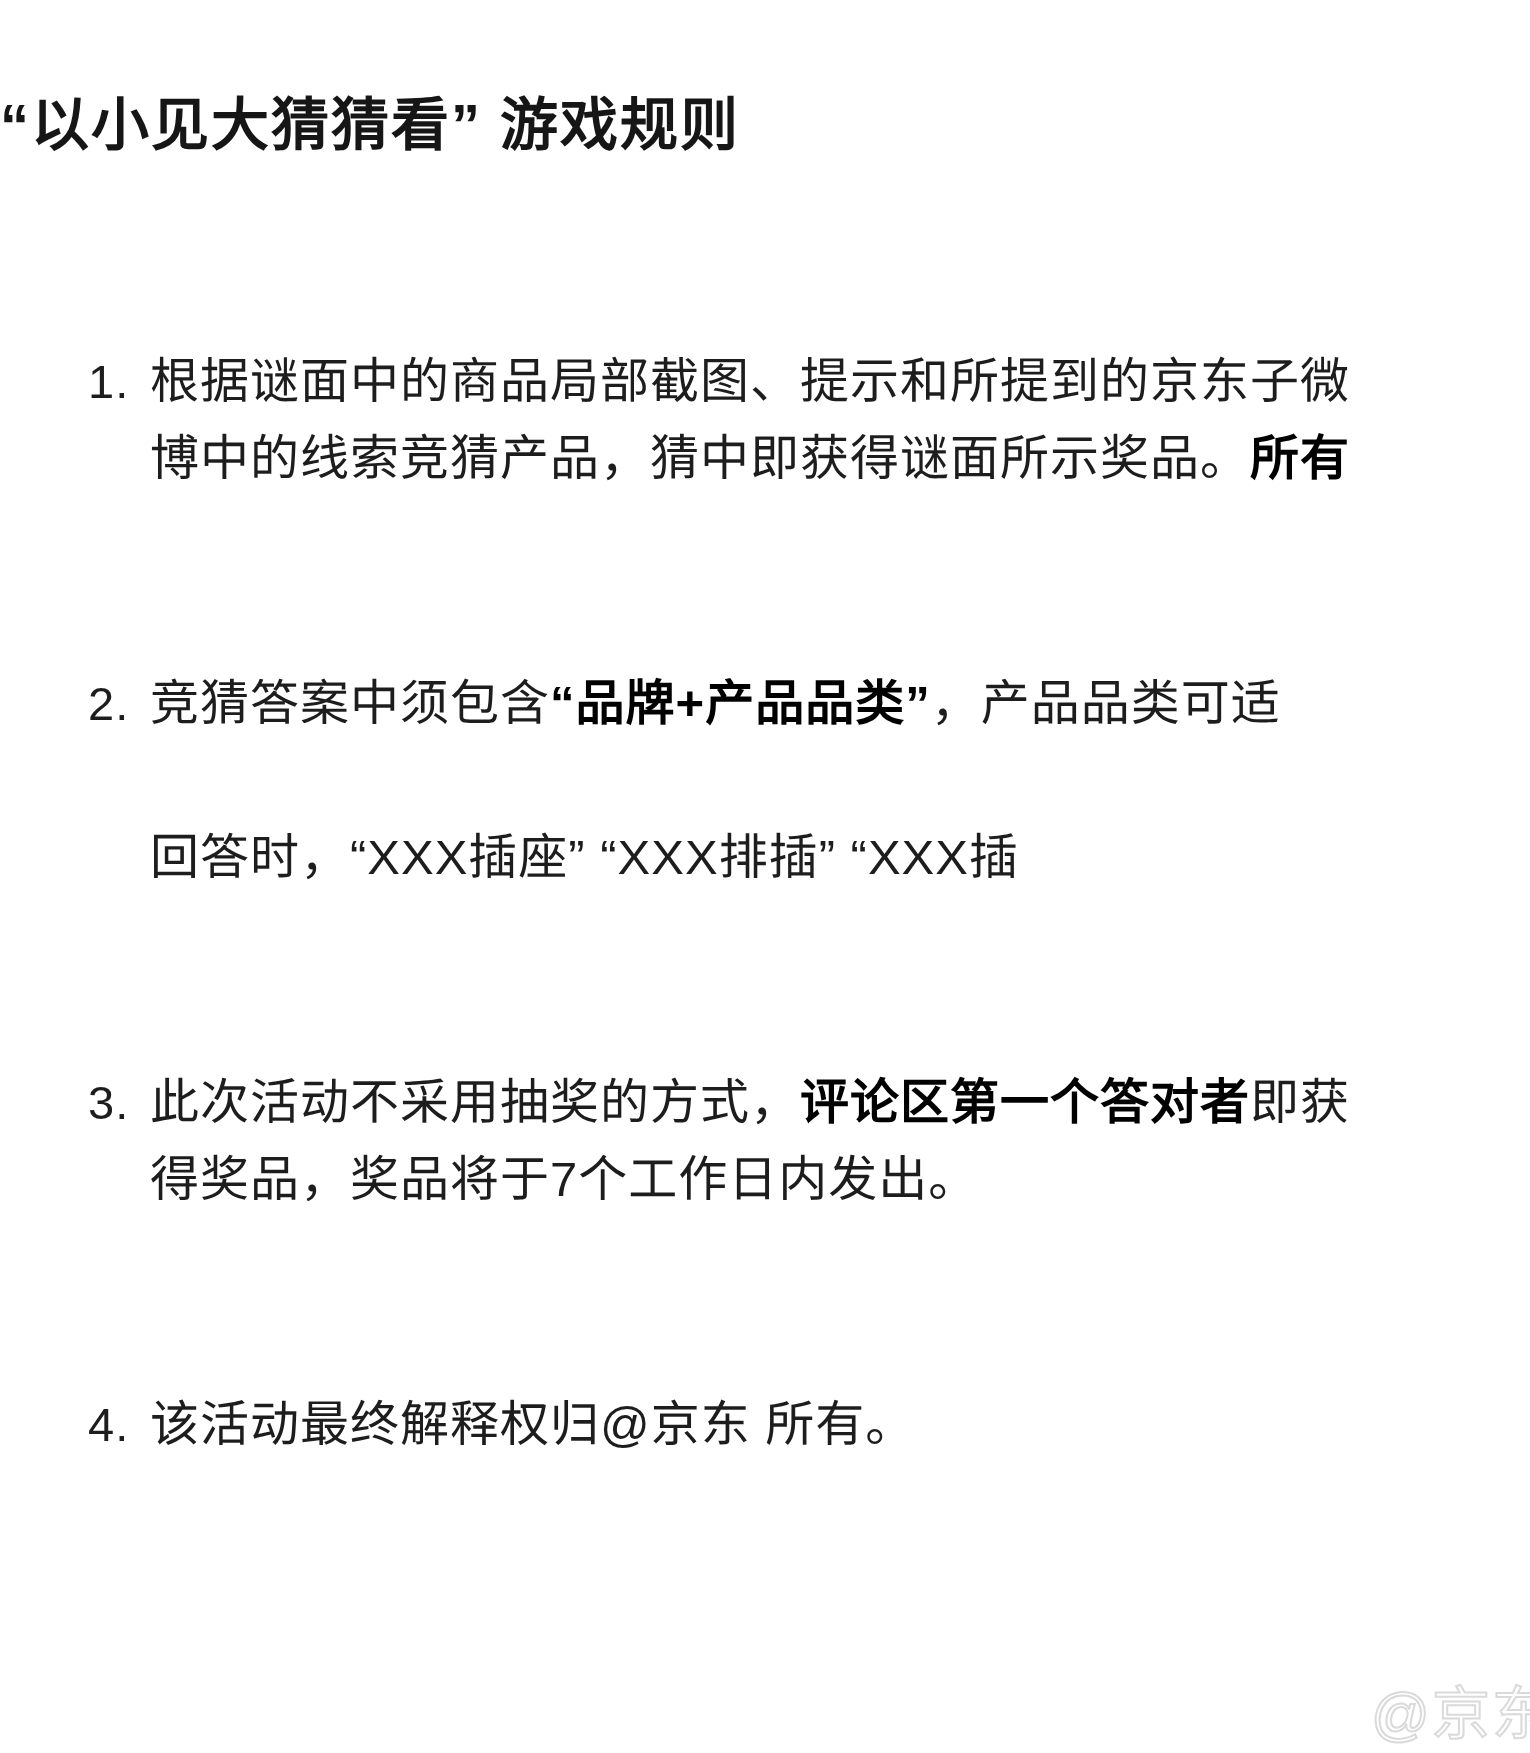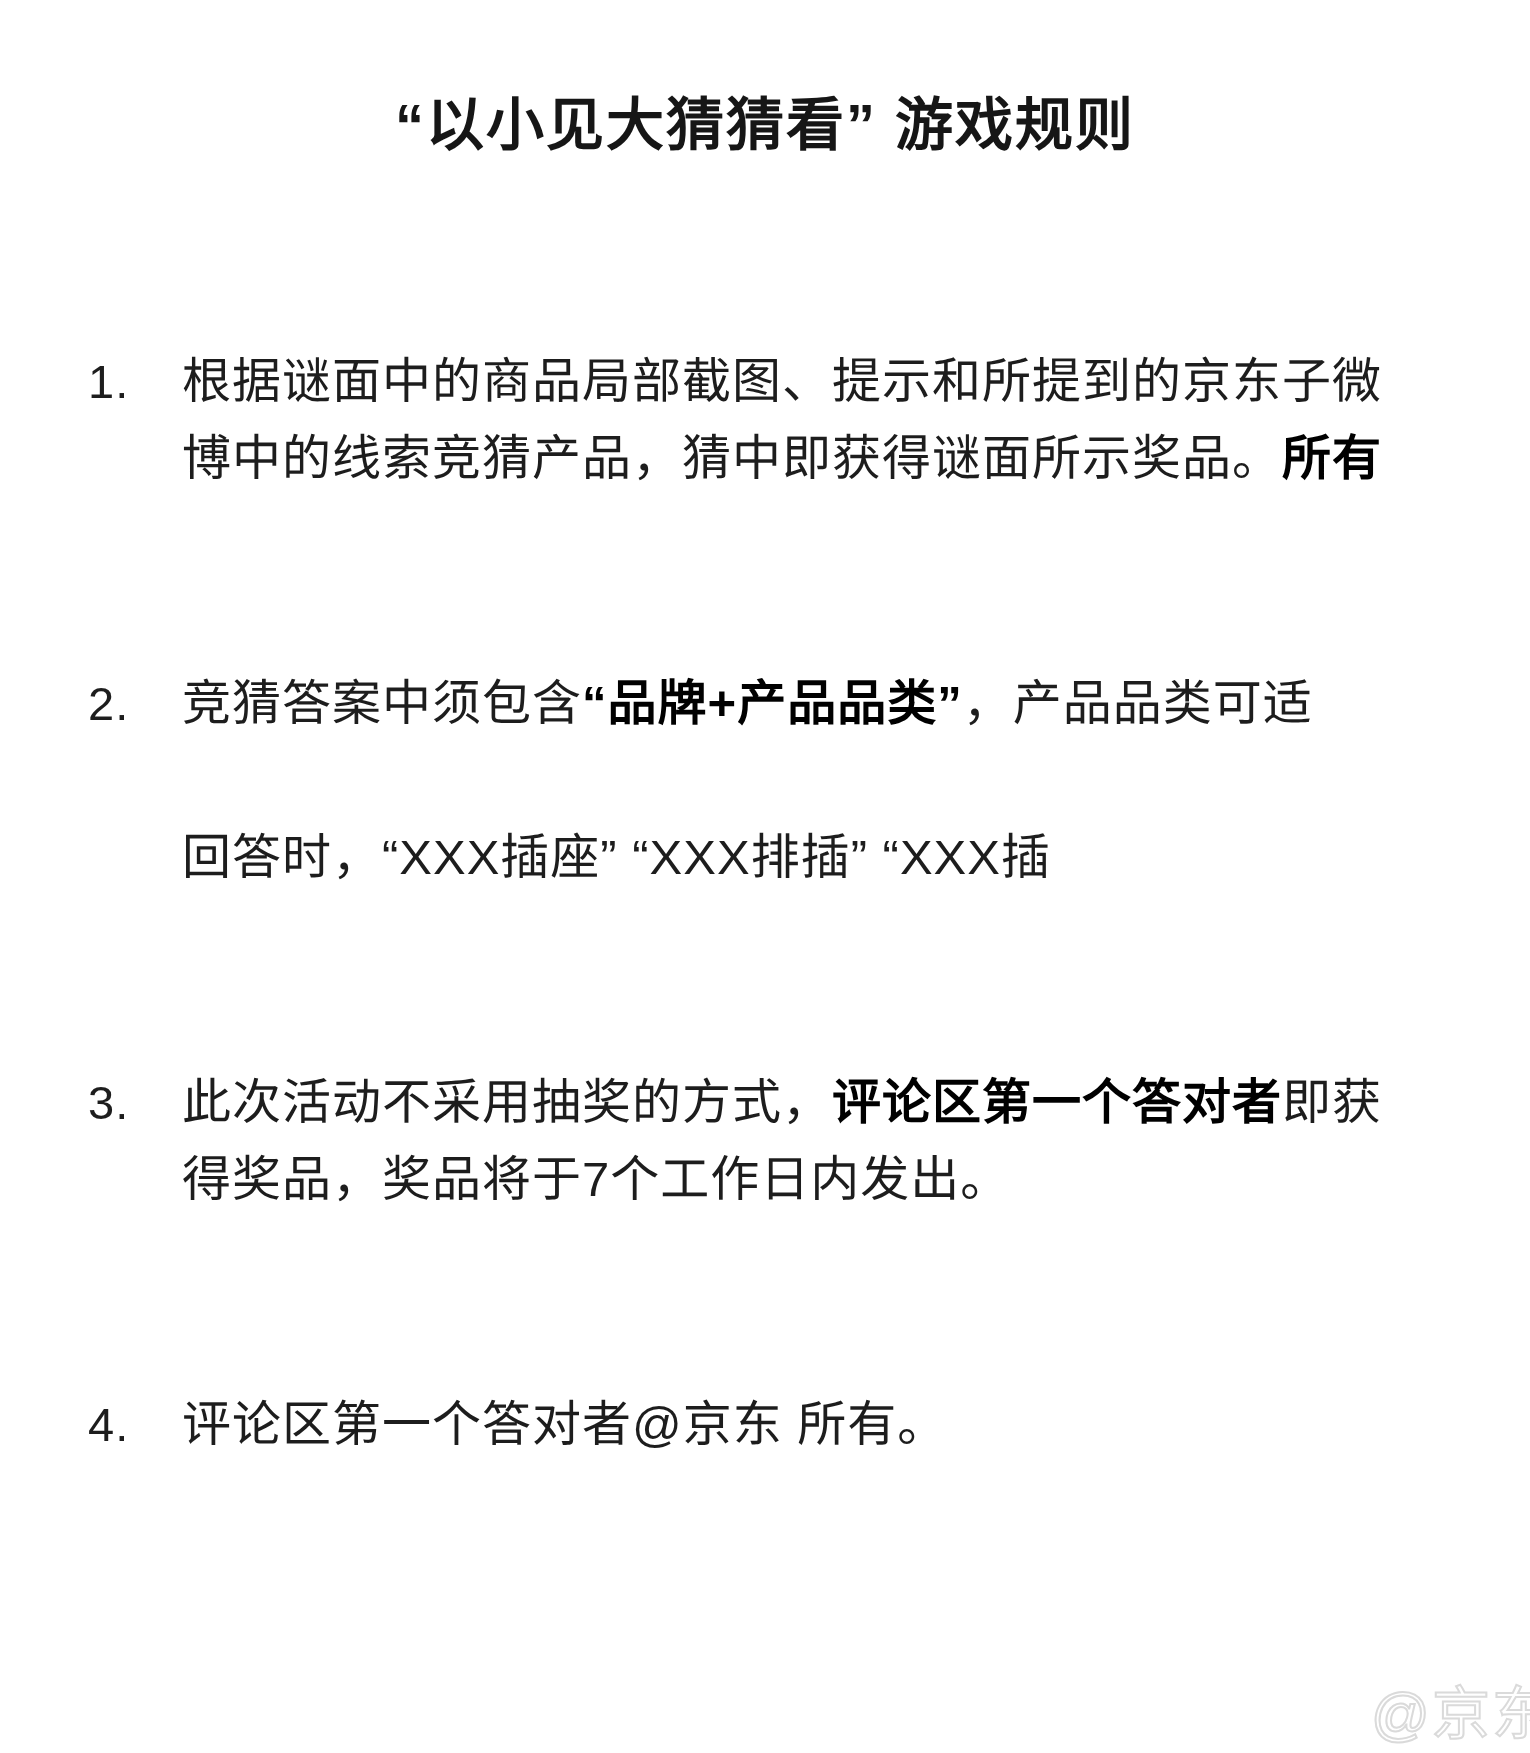--- a/index.html
+++ b/index.html
@@ -17,21 +17,20 @@
   .page {
     position: relative;
     width: 1530px;
     height: 1753px;
     background: #ffffff;
     overflow: hidden;
   }
   .page-title {
     margin: 0;
     padding-top: 90px;
-    text-align: center;
     font-size: 58px;
     font-weight: 700;
     letter-spacing: 2px;
     color: #161616;
     line-height: 1.2;
   }
   .rules-list {
     margin: 183px 50px 0 88px;
   }
   .rule-item {
@@ -45,21 +44,20 @@
   .rule-item:last-child {
     margin-bottom: 0;
   }
   .rule-number {
     flex: none;
     width: 62px;
     font-size: 47px;
   }
   .rule-text {
     flex: 1 1 auto;
-    margin-left: 32px;
   }
   .seg-red {
     color: #000000;
     font-weight: 700;
   }
   .watermark {
     position: absolute;
     right: -22px;
     bottom: 2px;
     font-size: 58px;
@@ -85,19 +83,19 @@
       <div class="rule-item">
         <span class="rule-number">2.</span>
         <div class="rule-text"><span class="seg-normal">竞猜答案中须包含</span><span class="seg-red">“品牌+产品品类”</span><span class="seg-normal">，产品品类可适</span><br><br><span class="seg-normal">回答时，“XXX插座” “XXX排插” “XXX插</span><br></div>
       </div>
       <div class="rule-item">
         <span class="rule-number">3.</span>
         <div class="rule-text"><span class="seg-normal">此次活动不采用抽奖的方式，</span><span class="seg-red">评论区第一个答对者</span><span class="seg-normal">即获</span><br><span class="seg-normal">得奖品，奖品将于7个工作日内发出。</span></div>
       </div>
       <div class="rule-item">
         <span class="rule-number">4.</span>
-        <div class="rule-text"><span class="seg-normal">评论区第一个答对者@京东 所有。</span></div>
+        <div class="rule-text"><span class="seg-normal">该活动最终解释权归@京东 所有。</span></div>
       </div>
     </div>
 
   <div class="watermark">@京东</div>
 
 </div>
 
 </body></html>

